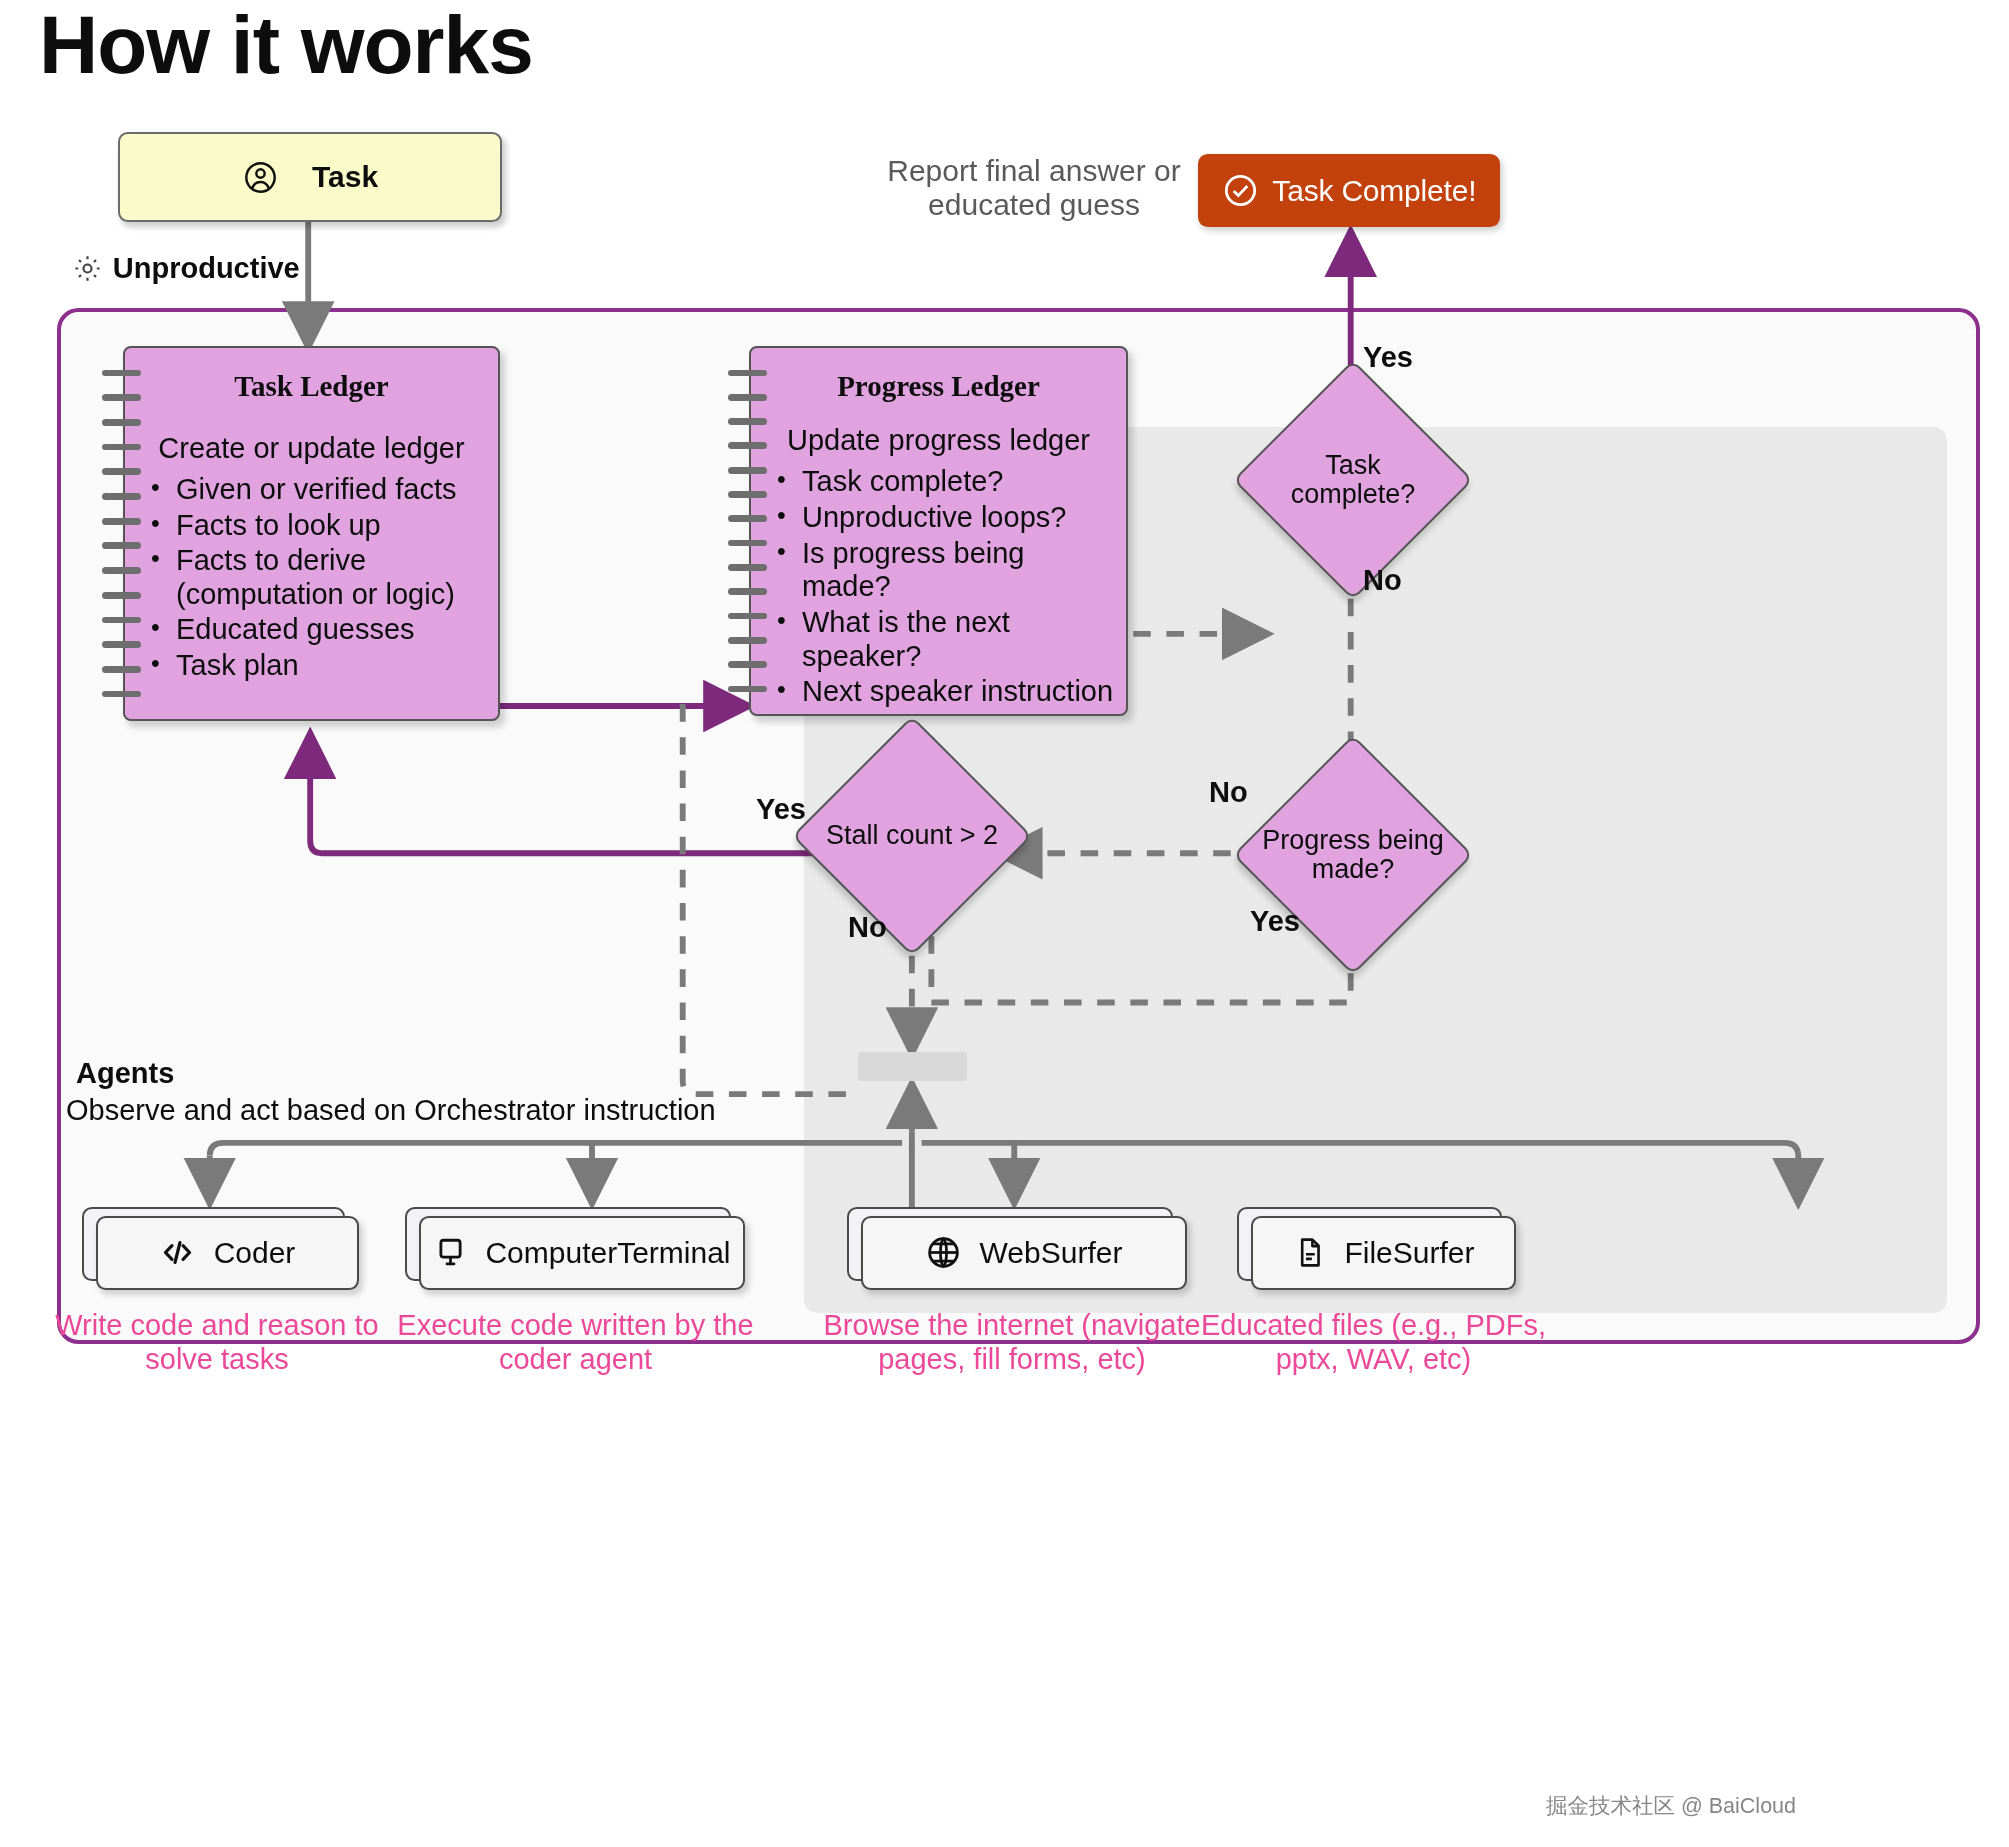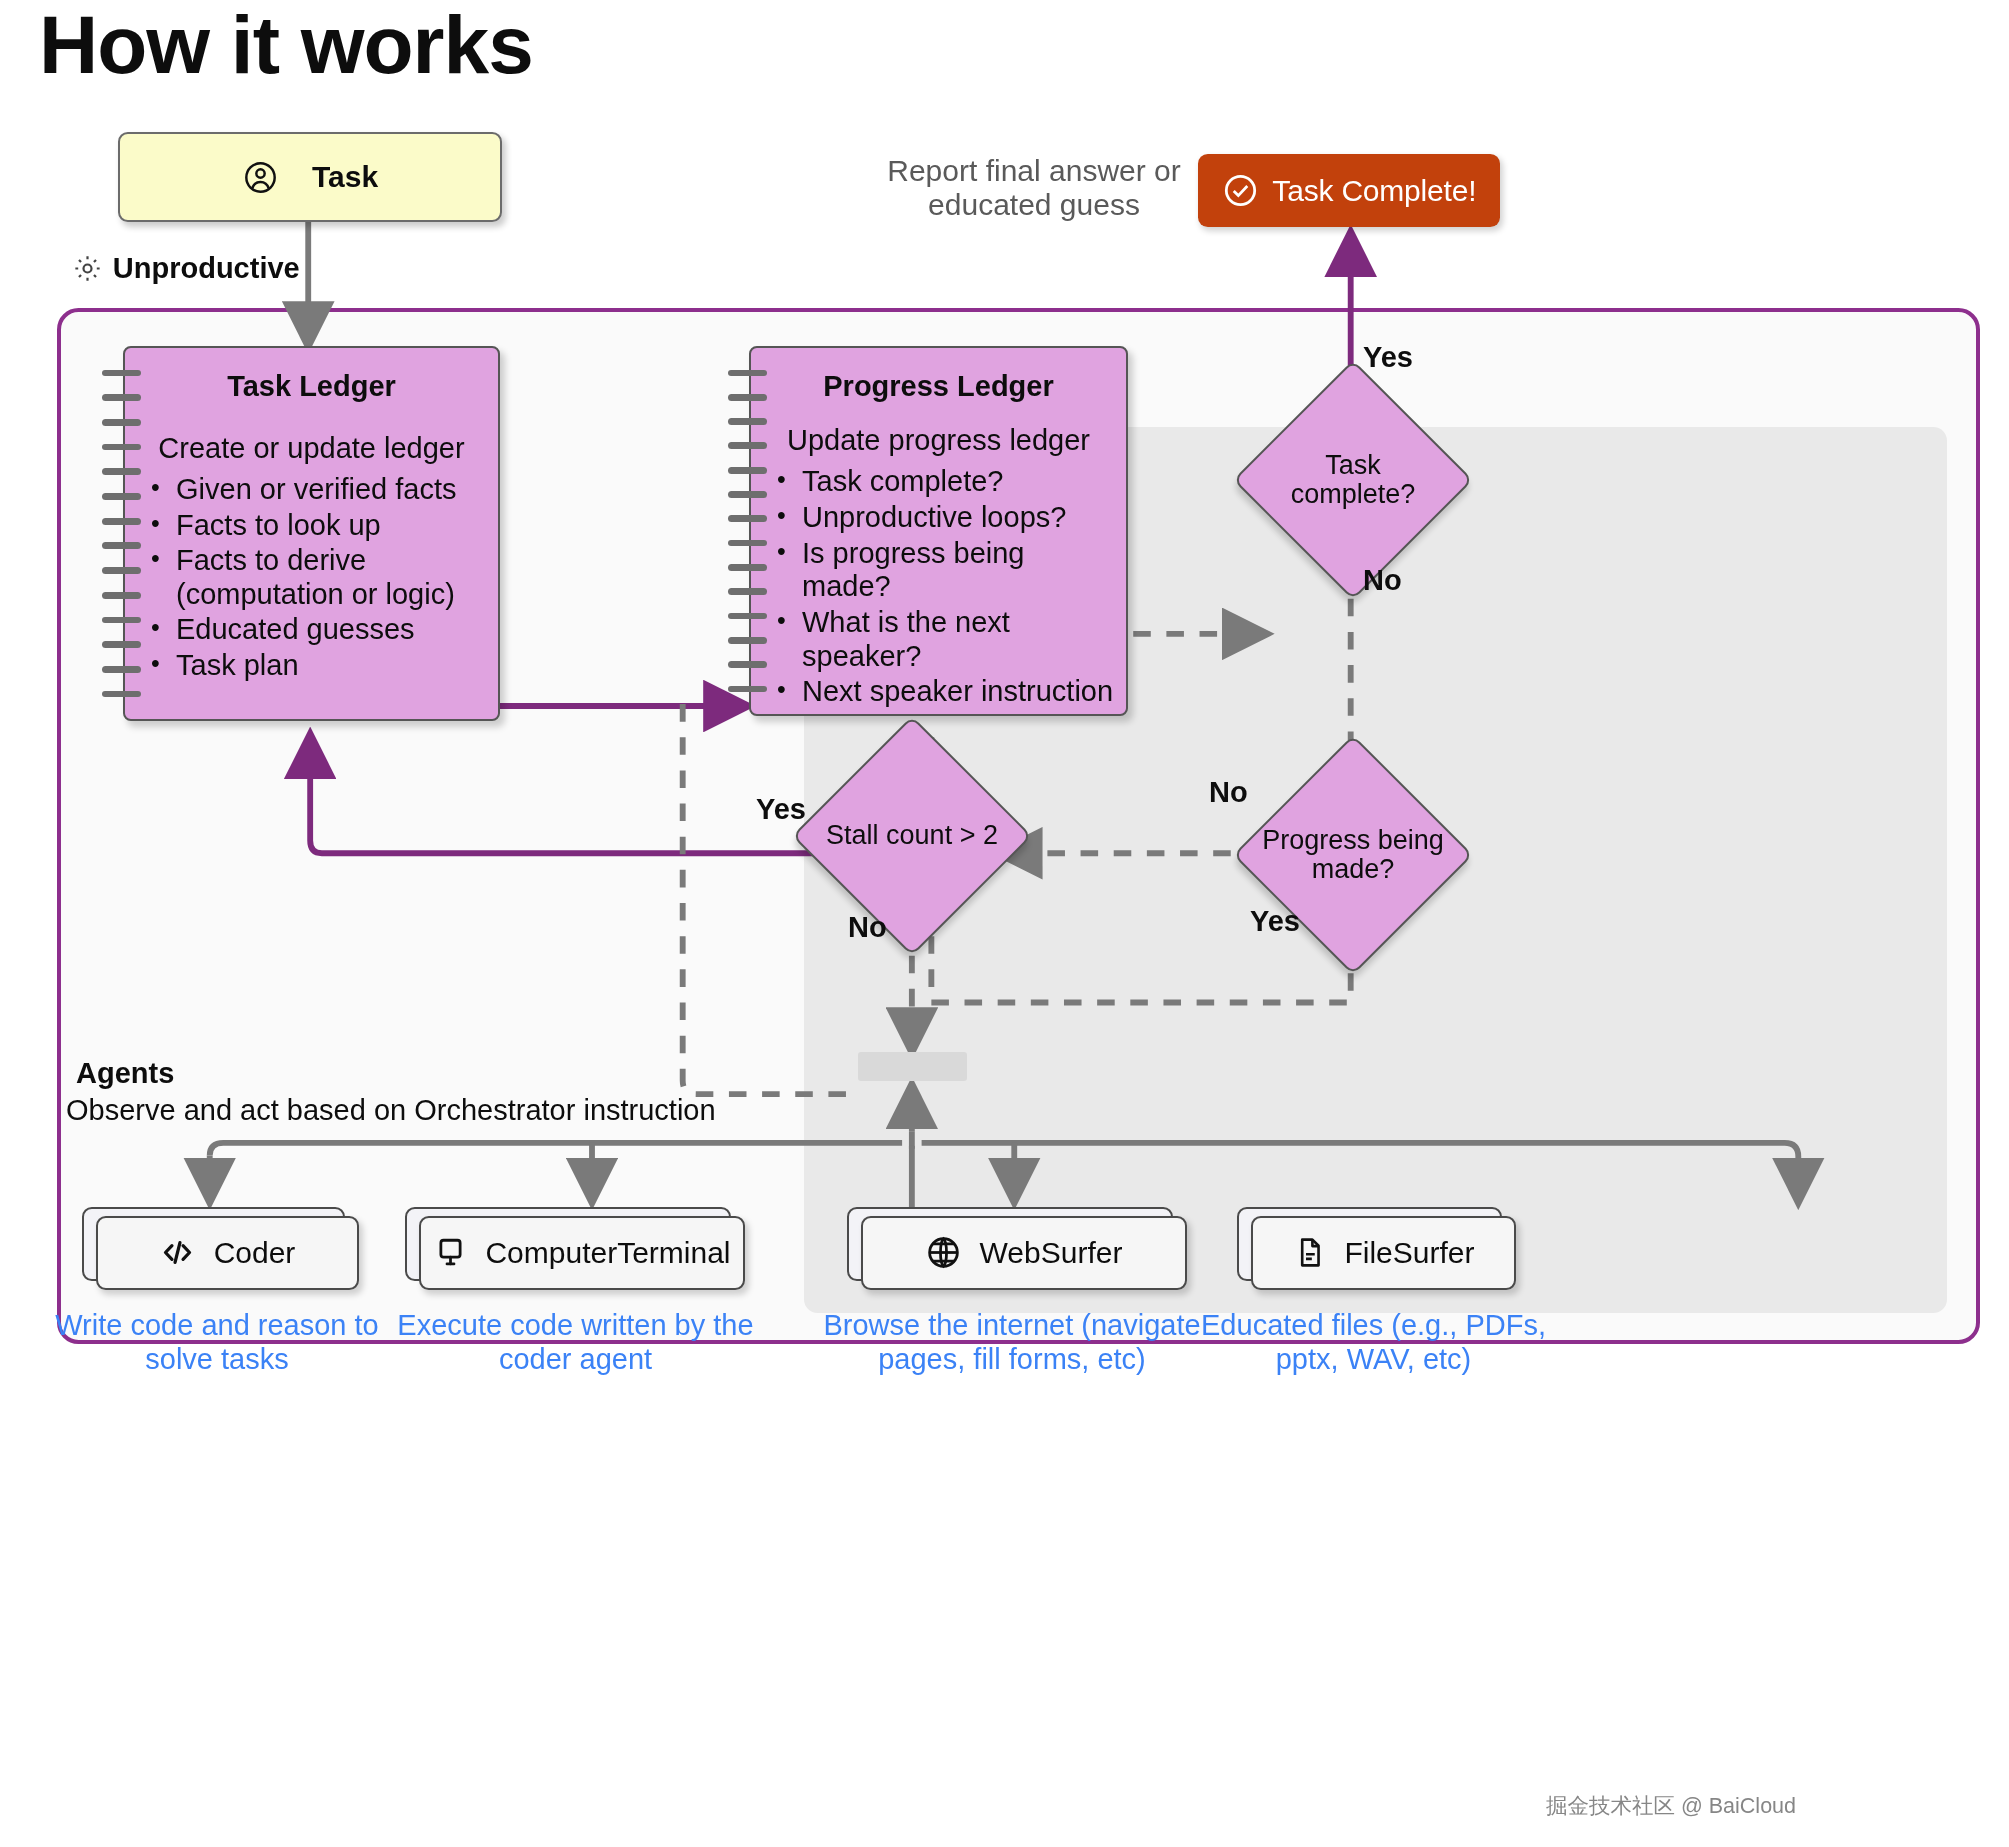--- a/index.html
+++ b/index.html
@@ -49,21 +49,21 @@
     position:absolute;background:#e0a3e0;border:2.9px solid #555;border-radius:7.8px;
     box-shadow:4.9px 5.9px 7.8px rgba(0,0,0,.18);
   }
   .ledger .spiral{
     position:absolute;left:-23.4px;top:21.5px;bottom:21.5px;width:39px;
     display:flex;flex-direction:column;justify-content:space-between;
   }
   .ledger .spiral i{display:block;height:6.8px;width:39px;background:#6e6e6e;border-radius:3.9px;}
   .ledger h3{
     margin:0;padding:21.5px 0 0 0;text-align:center;
-    font-size:29px;font-weight:700;color:#0d0d0d;
+    font-size:29px;font-weight:700;color:#0d0d0d;font-family:Liberation Serif, serif;
   }
   .ledger .sub{
     margin:21.5px 0 0 0;padding:0 17.6px;text-align:center;
     font-size:29px;color:#0d0d0d;line-height:1.16;
   }
   .ledger ul{
     margin:7.8px 0 0 0;padding:0 9.8px 0 51px;list-style:none;
   }
   .ledger ul li{
     position:relative;font-size:29px;line-height:1.16;color:#0d0d0d;margin:0 0 2px 0;
@@ -138,21 +138,21 @@
   }
   .agent .front{
     position:absolute;left:13.7px;top:8.8px;width:259px;height:70px;
     background:#f6f6f6;border:2.9px solid #4a4a4a;border-radius:9.8px;
     display:flex;align-items:center;justify-content:center;gap:17.6px;
     box-shadow:3.9px 4.9px 5.9px rgba(0,0,0,.17);
   }
   .agent .front .lbl{font-size:30px;color:#0d0d0d;}
   .agent .caption{
     position:absolute;left:-51px;top:101px;width:380px;
-    text-align:center;font-size:29px;line-height:1.18;color:#3b82f6;
+    text-align:center;font-size:29px;line-height:1.18;color:#ec4899;
   }
   #agent-coder{left:82px;top:1207px;}
   #agent-computerterminal{left:405px;top:1207px;}
   #agent-websurfer{left:847px;top:1207px;}
   #agent-filesurfer{left:1237px;top:1207px;}
   #agent-computerterminal .front,#agent-computerterminal .back{width:322px;}
   #agent-computerterminal{width:337px;}
   #agent-websurfer .front,#agent-websurfer .back{width:322px;}
   #agent-websurfer{width:337px;}
   #agent-filesurfer .front,#agent-filesurfer .back{width:261px;}

